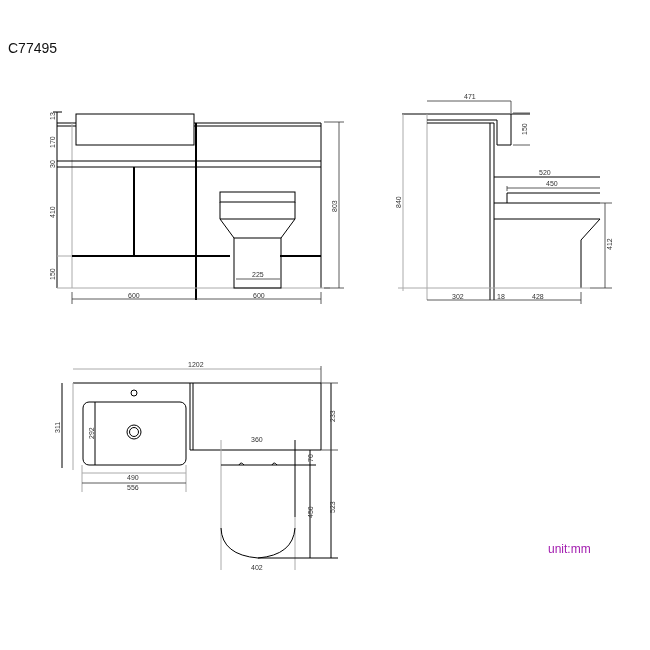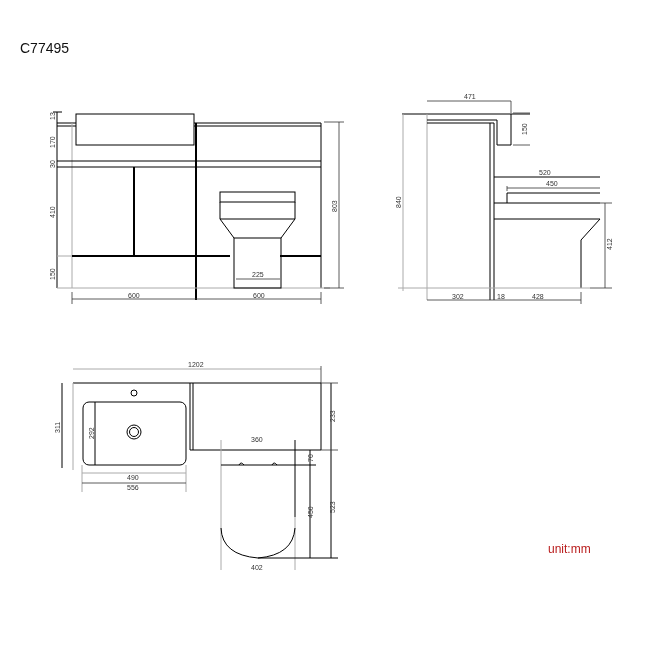--- a/index.html
+++ b/index.html
@@ -1,19 +1,19 @@
 <!DOCTYPE html>
 <html><head>
 <meta charset="utf-8">
 <style>
   html, body { margin: 0; padding: 0; background: #ffffff; }
   body { width: 650px; height: 650px; position: relative; overflow: hidden;
          font-family: "Liberation Sans", sans-serif; color: #000; }
-  .code { position: absolute; left: 20px; top: 40px; font-size: 14px; color: #111; }
-  .unit { position: absolute; left: 548px; top: 542px; font-size: 12px; color: #b91c1c; }
+  .code { position: absolute; left: 8px; top: 40px; font-size: 14px; color: #111; }
+  .unit { position: absolute; left: 548px; top: 542px; font-size: 12px; color: #a21caf; }
   svg { position: absolute; left: 0; top: 0; }
   .dim { font-family: "Liberation Sans", sans-serif; font-size: 7px; fill: #333; }
   .ln { stroke: #000; stroke-width: 1; fill: none; }
   .thk { stroke: #000; stroke-width: 2; fill: none; }
   .gry { stroke: #aaa; stroke-width: 1; fill: none; }
   .dl { stroke: #333; stroke-width: 0.8; fill: none; }
 </style>
 </head>
 <body>
 

